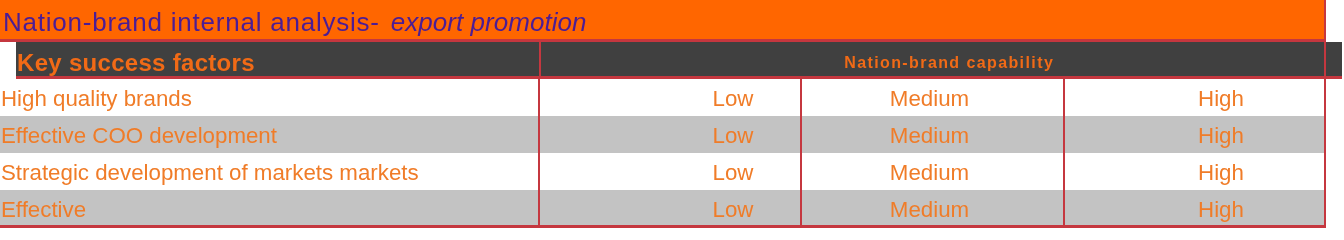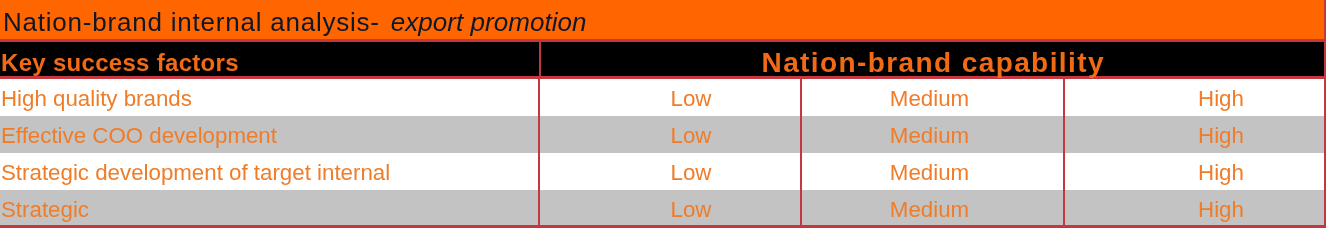--- a/index.html
+++ b/index.html
@@ -14,45 +14,45 @@
   .edge-r{position:absolute;left:1324px;top:0px;width:2px;height:228px;
           background:#C5373F;z-index:5;}
   .edge-b{position:absolute;left:0px;top:225px;width:1326px;height:3px;
           background:#C5373F;z-index:5;}
 
   
   .title-bar{position:absolute;left:0;top:0;width:1326px;height:42px;
              background:#FF6600;box-sizing:border-box;
              border-bottom:3px solid #C5373F;}
   .title-txt{position:absolute;left:3px;top:2px;height:41px;line-height:41px;
-             color:#0f172a;font-size:26px;white-space:nowrap;letter-spacing:0px;}
+             color:#4c1d95;font-size:26px;white-space:nowrap;letter-spacing:0px;}
   .title-reg{letter-spacing:0.78px;}
   .title-ital{font-style:italic;letter-spacing:0.03px;margin-left:3.8px;}
 
   
-  .hdr{position:absolute;left:0;top:42px;width:1326px;height:37px;
-       background:#000000;box-sizing:border-box;border-bottom:3px solid #C5373F;}
+  .hdr{position:absolute;left:16px;top:42px;width:1326px;height:37px;
+       background:#404040;box-sizing:border-box;border-bottom:3px solid #C5373F;}
   .hdr-left{position:absolute;left:1px;top:4px;height:34px;line-height:34px;
             color:#F16A16;font-size:24px;font-weight:bold;white-space:nowrap;
             letter-spacing:0.3px;}
   .hdr-right{position:absolute;left:539px;right:0;top:4px;height:34px;line-height:34px;
-             text-align:center;color:#F16A16;font-size:28px;font-weight:bold;
+             text-align:center;color:#F16A16;font-size:16px;font-weight:bold;
              white-space:nowrap;letter-spacing:1.4px;text-indent:1.4px;}
   .hdr-div{position:absolute;left:539px;top:42px;width:2px;height:37px;
            background:#C5373F;z-index:4;}
 
   
   .row{position:absolute;left:0;width:1326px;height:37px;}
   .row.alt{background:#C3C3C3;}
   .row.plain{background:#FFFFFF;}
   .cell-f{position:absolute;left:1px;top:1px;height:37px;line-height:37px;
           color:#F07C28;font-size:22.3px;white-space:nowrap;}
   .cell-v{position:absolute;top:1px;height:37px;line-height:37px;text-align:center;
           color:#F07C28;font-size:22.3px;white-space:nowrap;}
-  .c1{left:539px;width:304px;}
+  .c1{left:539px;width:304px;padding-left:42px;}
   .c2{left:801px;width:257px;}
   .c3{left:1064px;width:314px;}
   .vdiv{position:absolute;width:2px;height:146px;top:79px;background:#C5373F;z-index:4;}
   .v1{left:538px;}
   .v2{left:800px;}
   .v3{left:1063px;}
 </style>
 </head>
 <body>
 
@@ -80,28 +80,28 @@
     </div>
 
     <div class="row alt" style="top:116px">
       <div class="cell-f">Effective COO development</div>
       <div class="cell-v c1">Low</div>
       <div class="cell-v c2">Medium</div>
       <div class="cell-v c3">High</div>
     </div>
 
     <div class="row plain" style="top:153px">
-      <div class="cell-f">Strategic development of target internal</div>
+      <div class="cell-f">Strategic development of markets markets</div>
       <div class="cell-v c1">Low</div>
       <div class="cell-v c2">Medium</div>
       <div class="cell-v c3">High</div>
     </div>
 
     <div class="row alt" style="top:190px;height:35px">
-      <div class="cell-f">Strategic</div>
+      <div class="cell-f">Effective</div>
       <div class="cell-v c1">Low</div>
       <div class="cell-v c2">Medium</div>
       <div class="cell-v c3">High</div>
     </div>
 
     <div class="vdiv v1"></div>
     <div class="vdiv v2"></div>
     <div class="vdiv v3"></div>
 
   </div>

